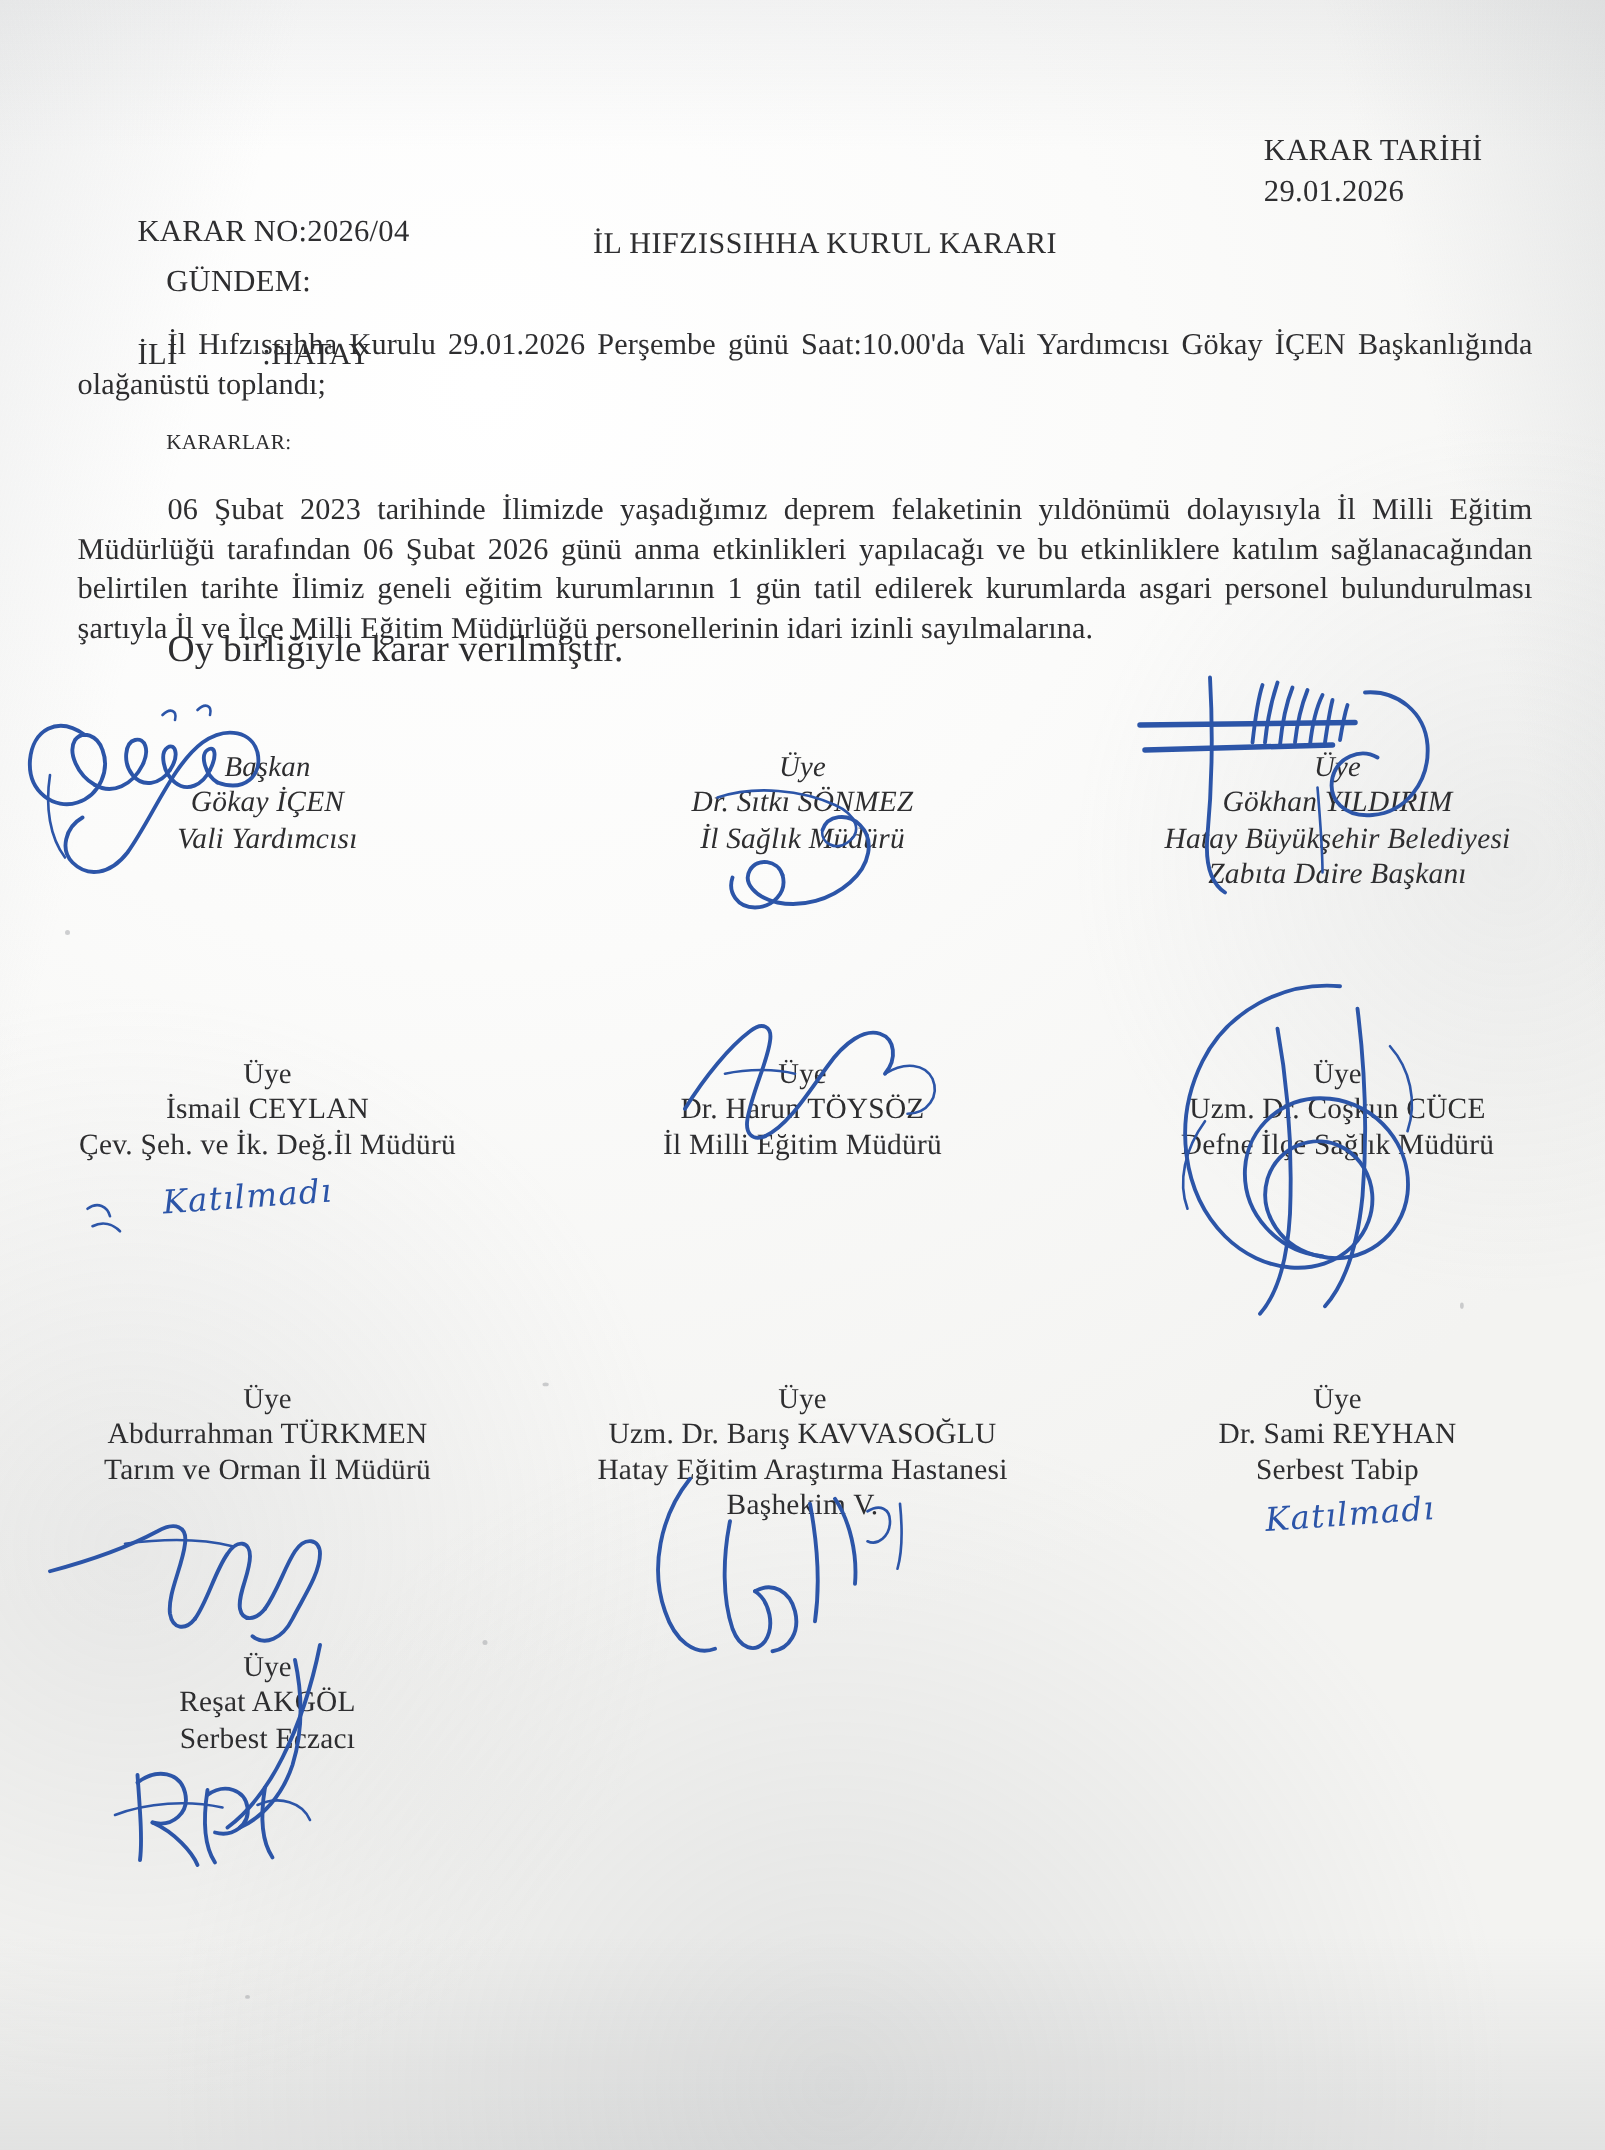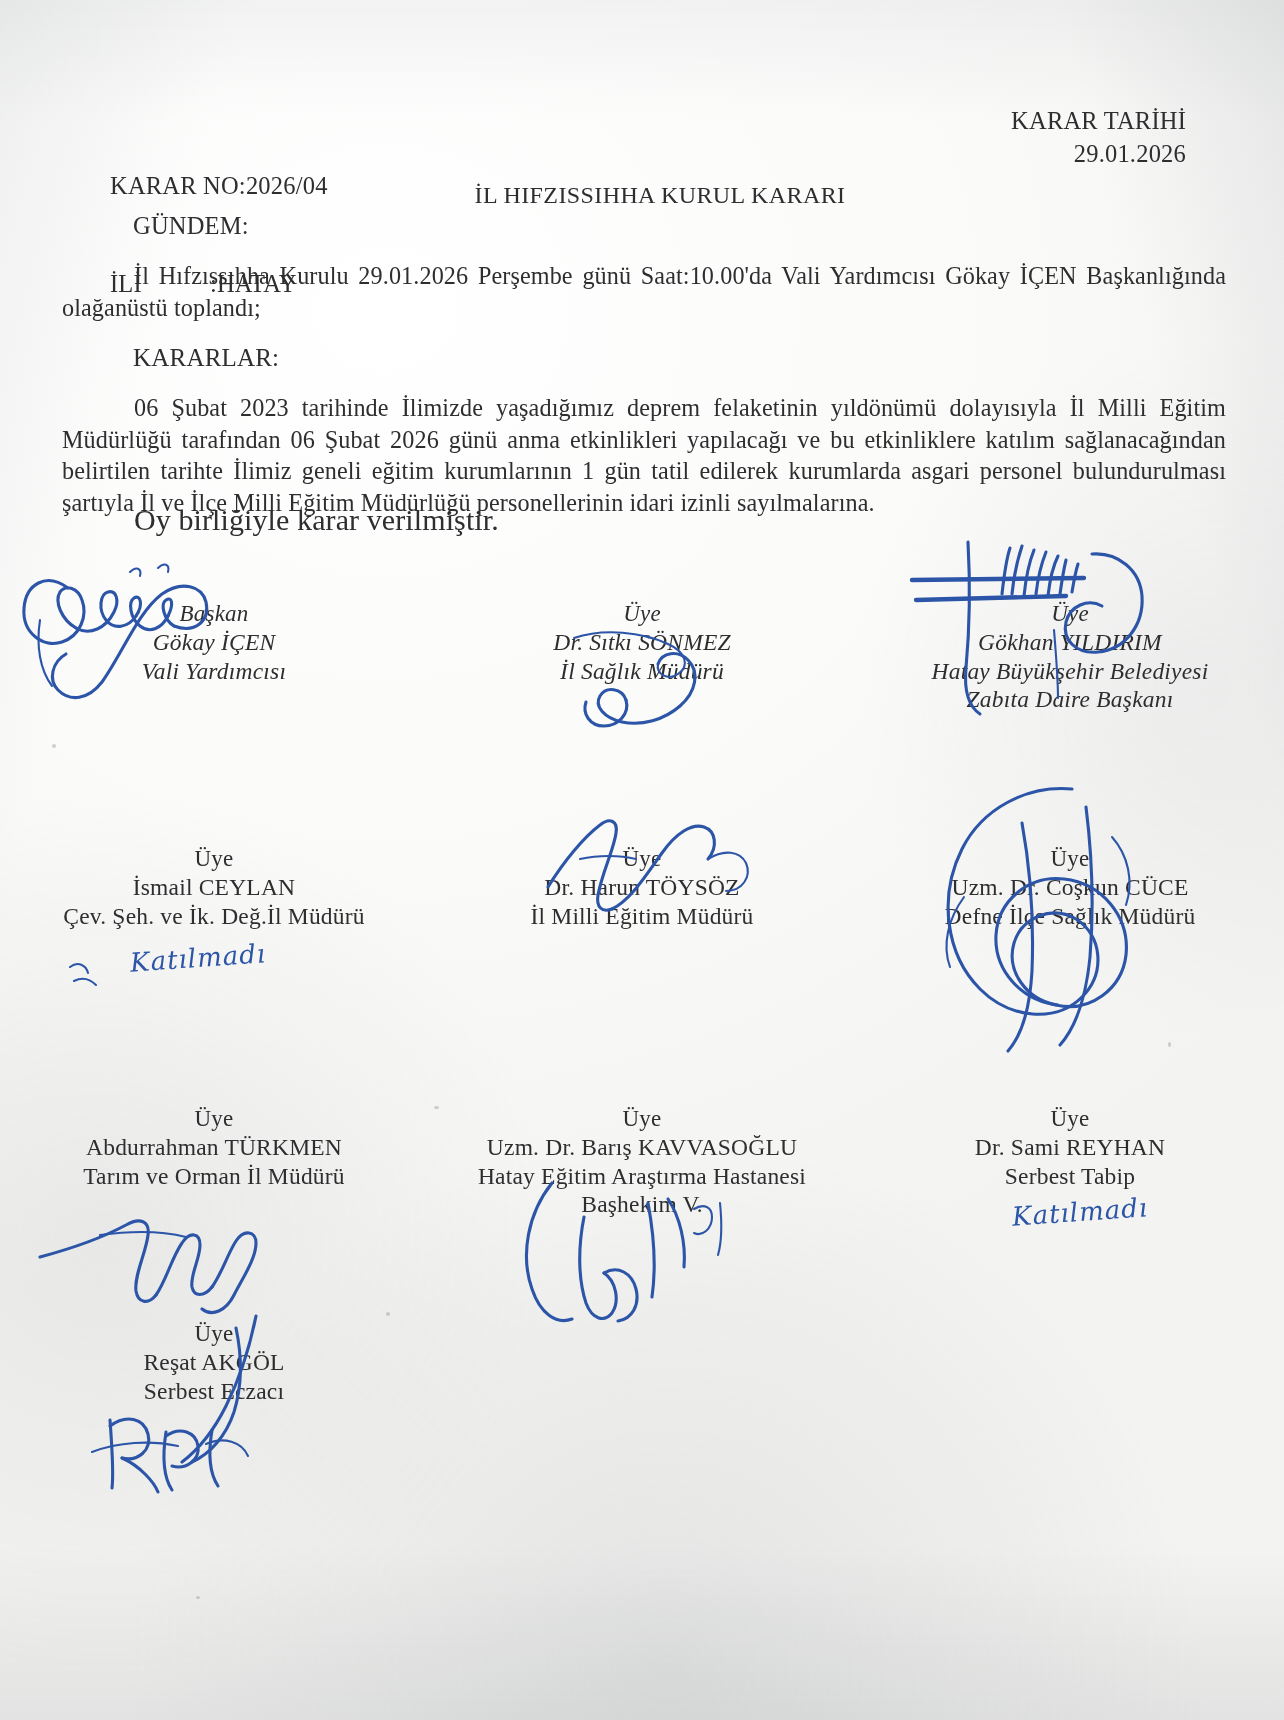--- a/index.html
+++ b/index.html
@@ -64,21 +64,21 @@
     justify-content: space-between;
     align-items: flex-start;
   }
   .header-left {
     font-size: 24.5px;
     line-height: 1.33;
     letter-spacing: 0.2px;
     white-space: pre;
   }
   .header-right {
-    text-align: right;
+    text-align: left;
     font-size: 24.5px;
     line-height: 1.33;
     letter-spacing: 0.2px;
     padding-right: 40px;
   }
   .kv-row { display: block; margin-left: 48px; }
   .kv-label { display: inline-block; }
   .kv-sep { display: inline-block; width: 68px; }
 
   
@@ -96,21 +96,21 @@
     position: absolute;
     top: 212px;
     left: 133px;
     font-size: 24.5px;
     letter-spacing: 0.2px;
   }
   .label-kararlar {
     position: absolute;
     top: 344px;
     left: 133px;
-    font-size: 25px;
+    font-size: 17px;
     letter-spacing: 0.2px;
   }
   .para {
     position: absolute;
     left: 62px;
     right: 58px;
     font-size: 24.2px;
     line-height: 31.5px;
     text-align: justify;
     text-justify: inter-word;

